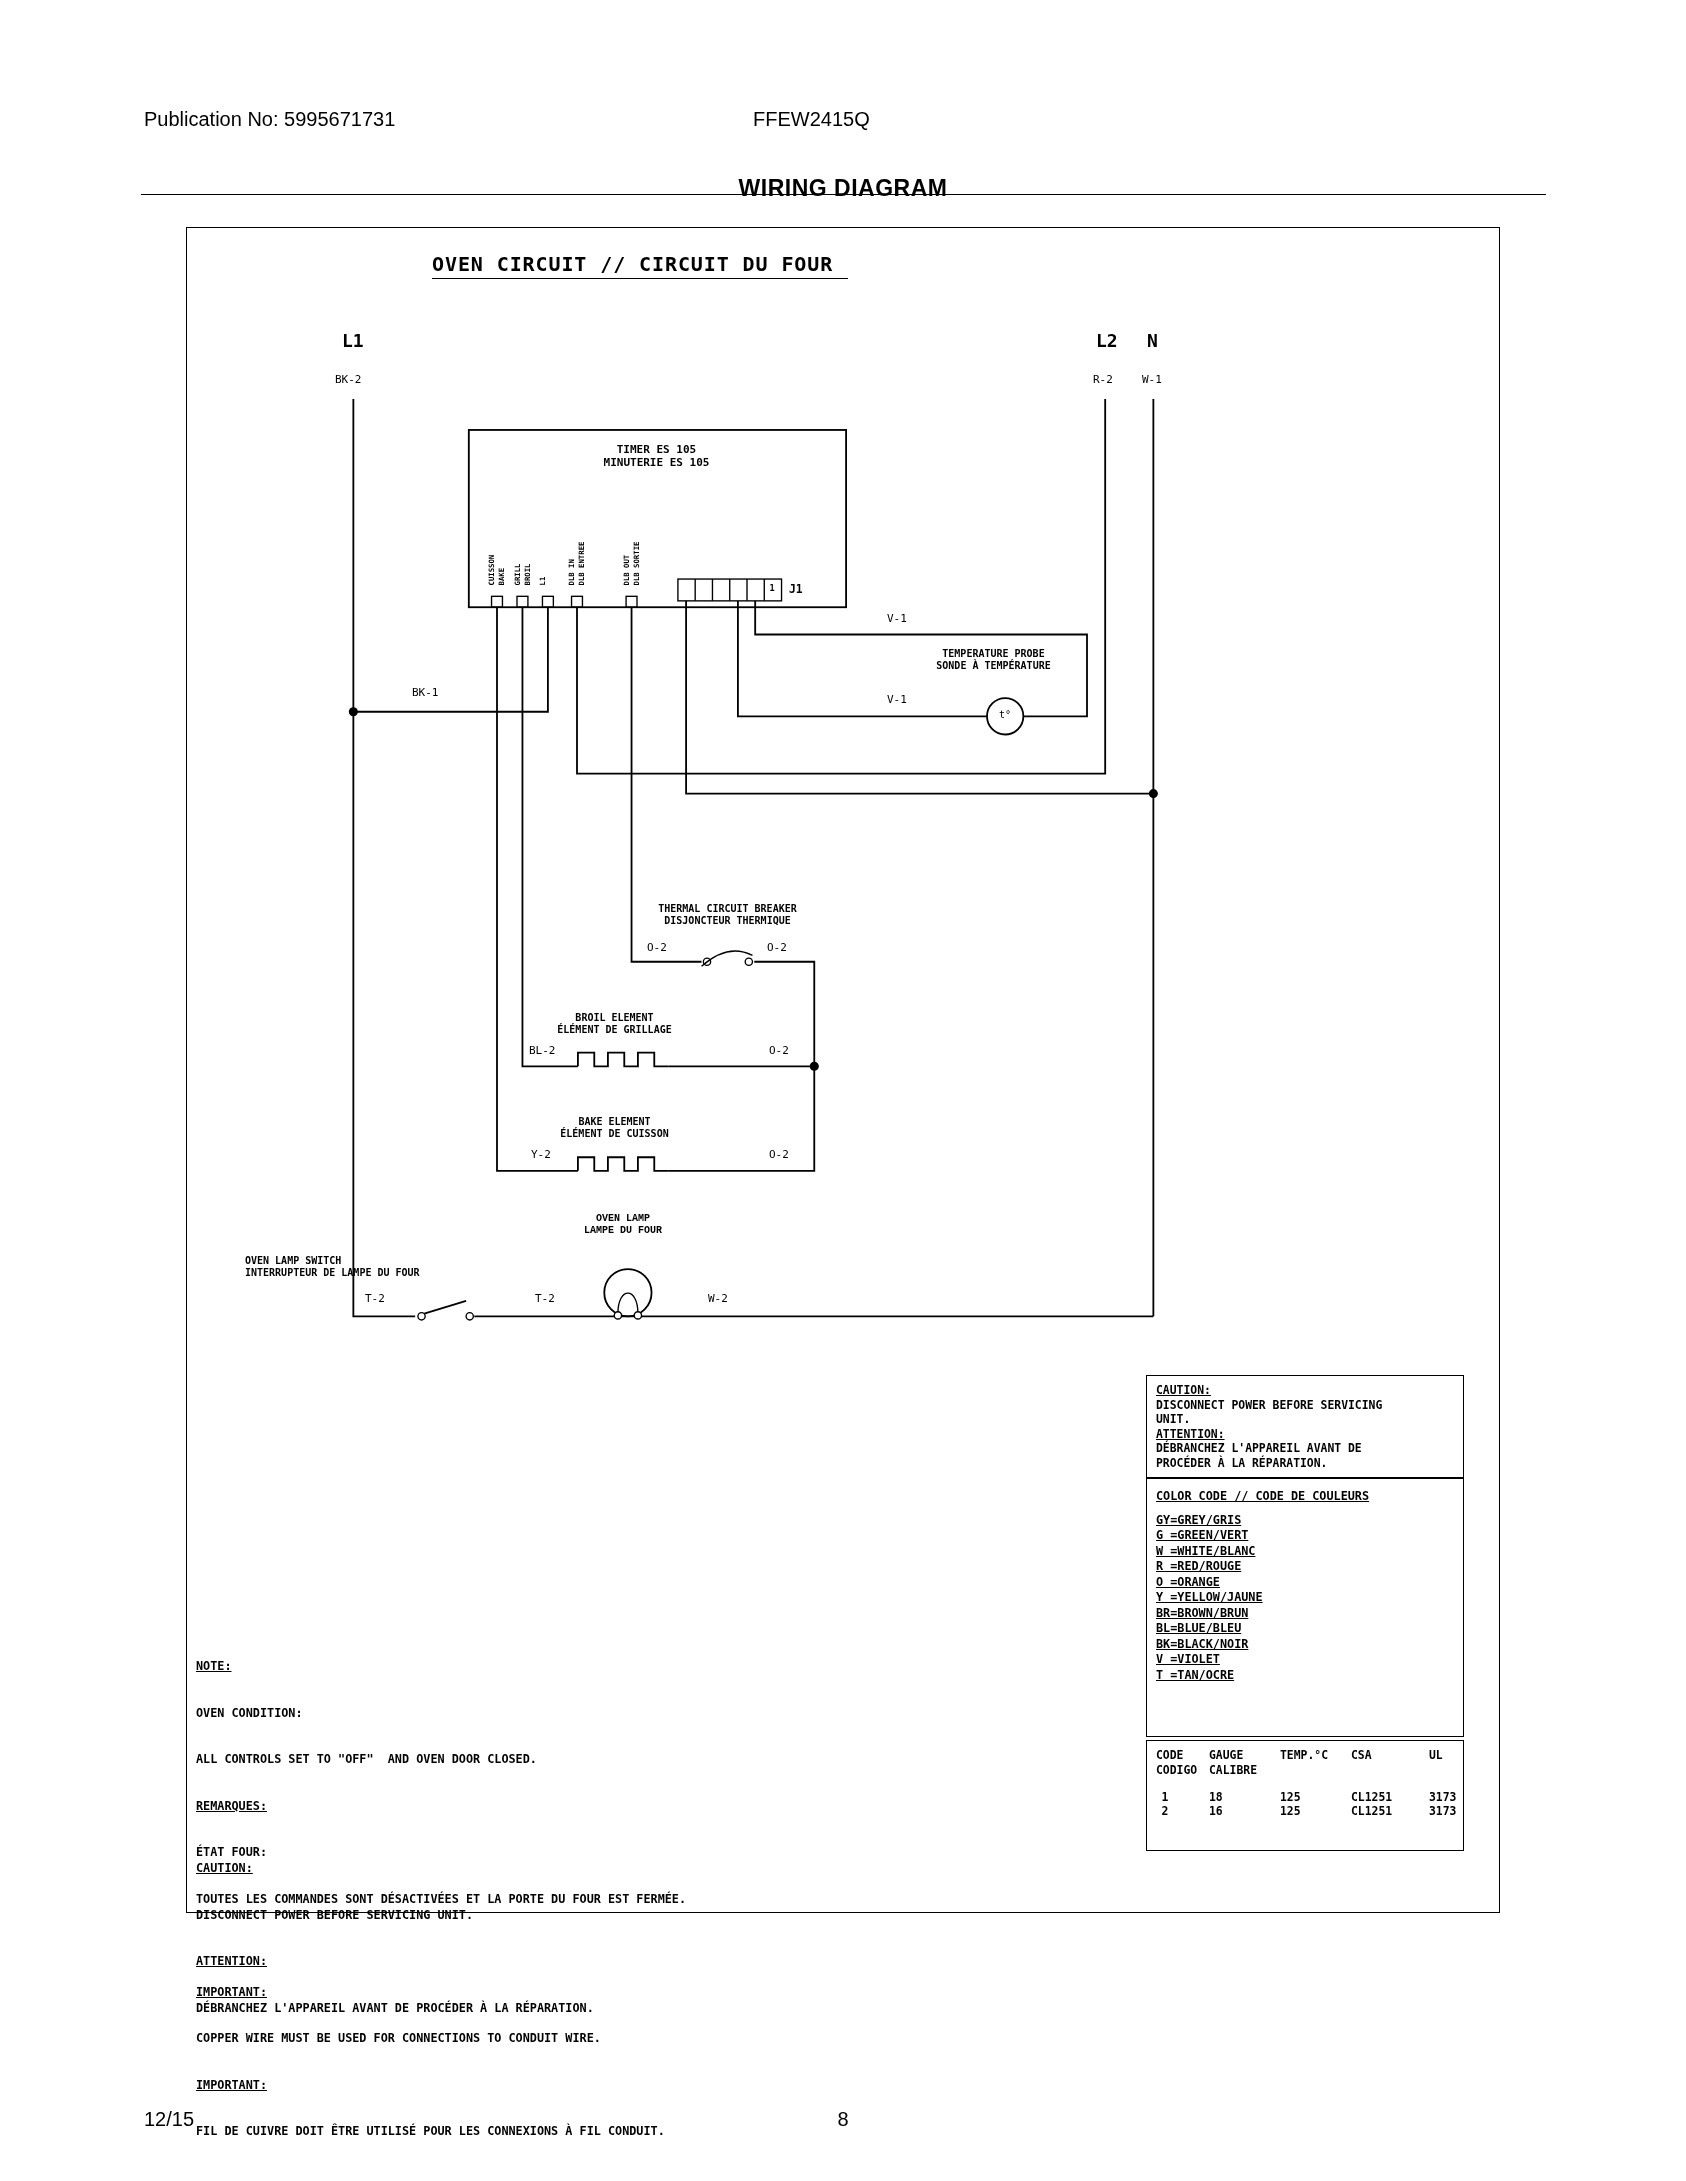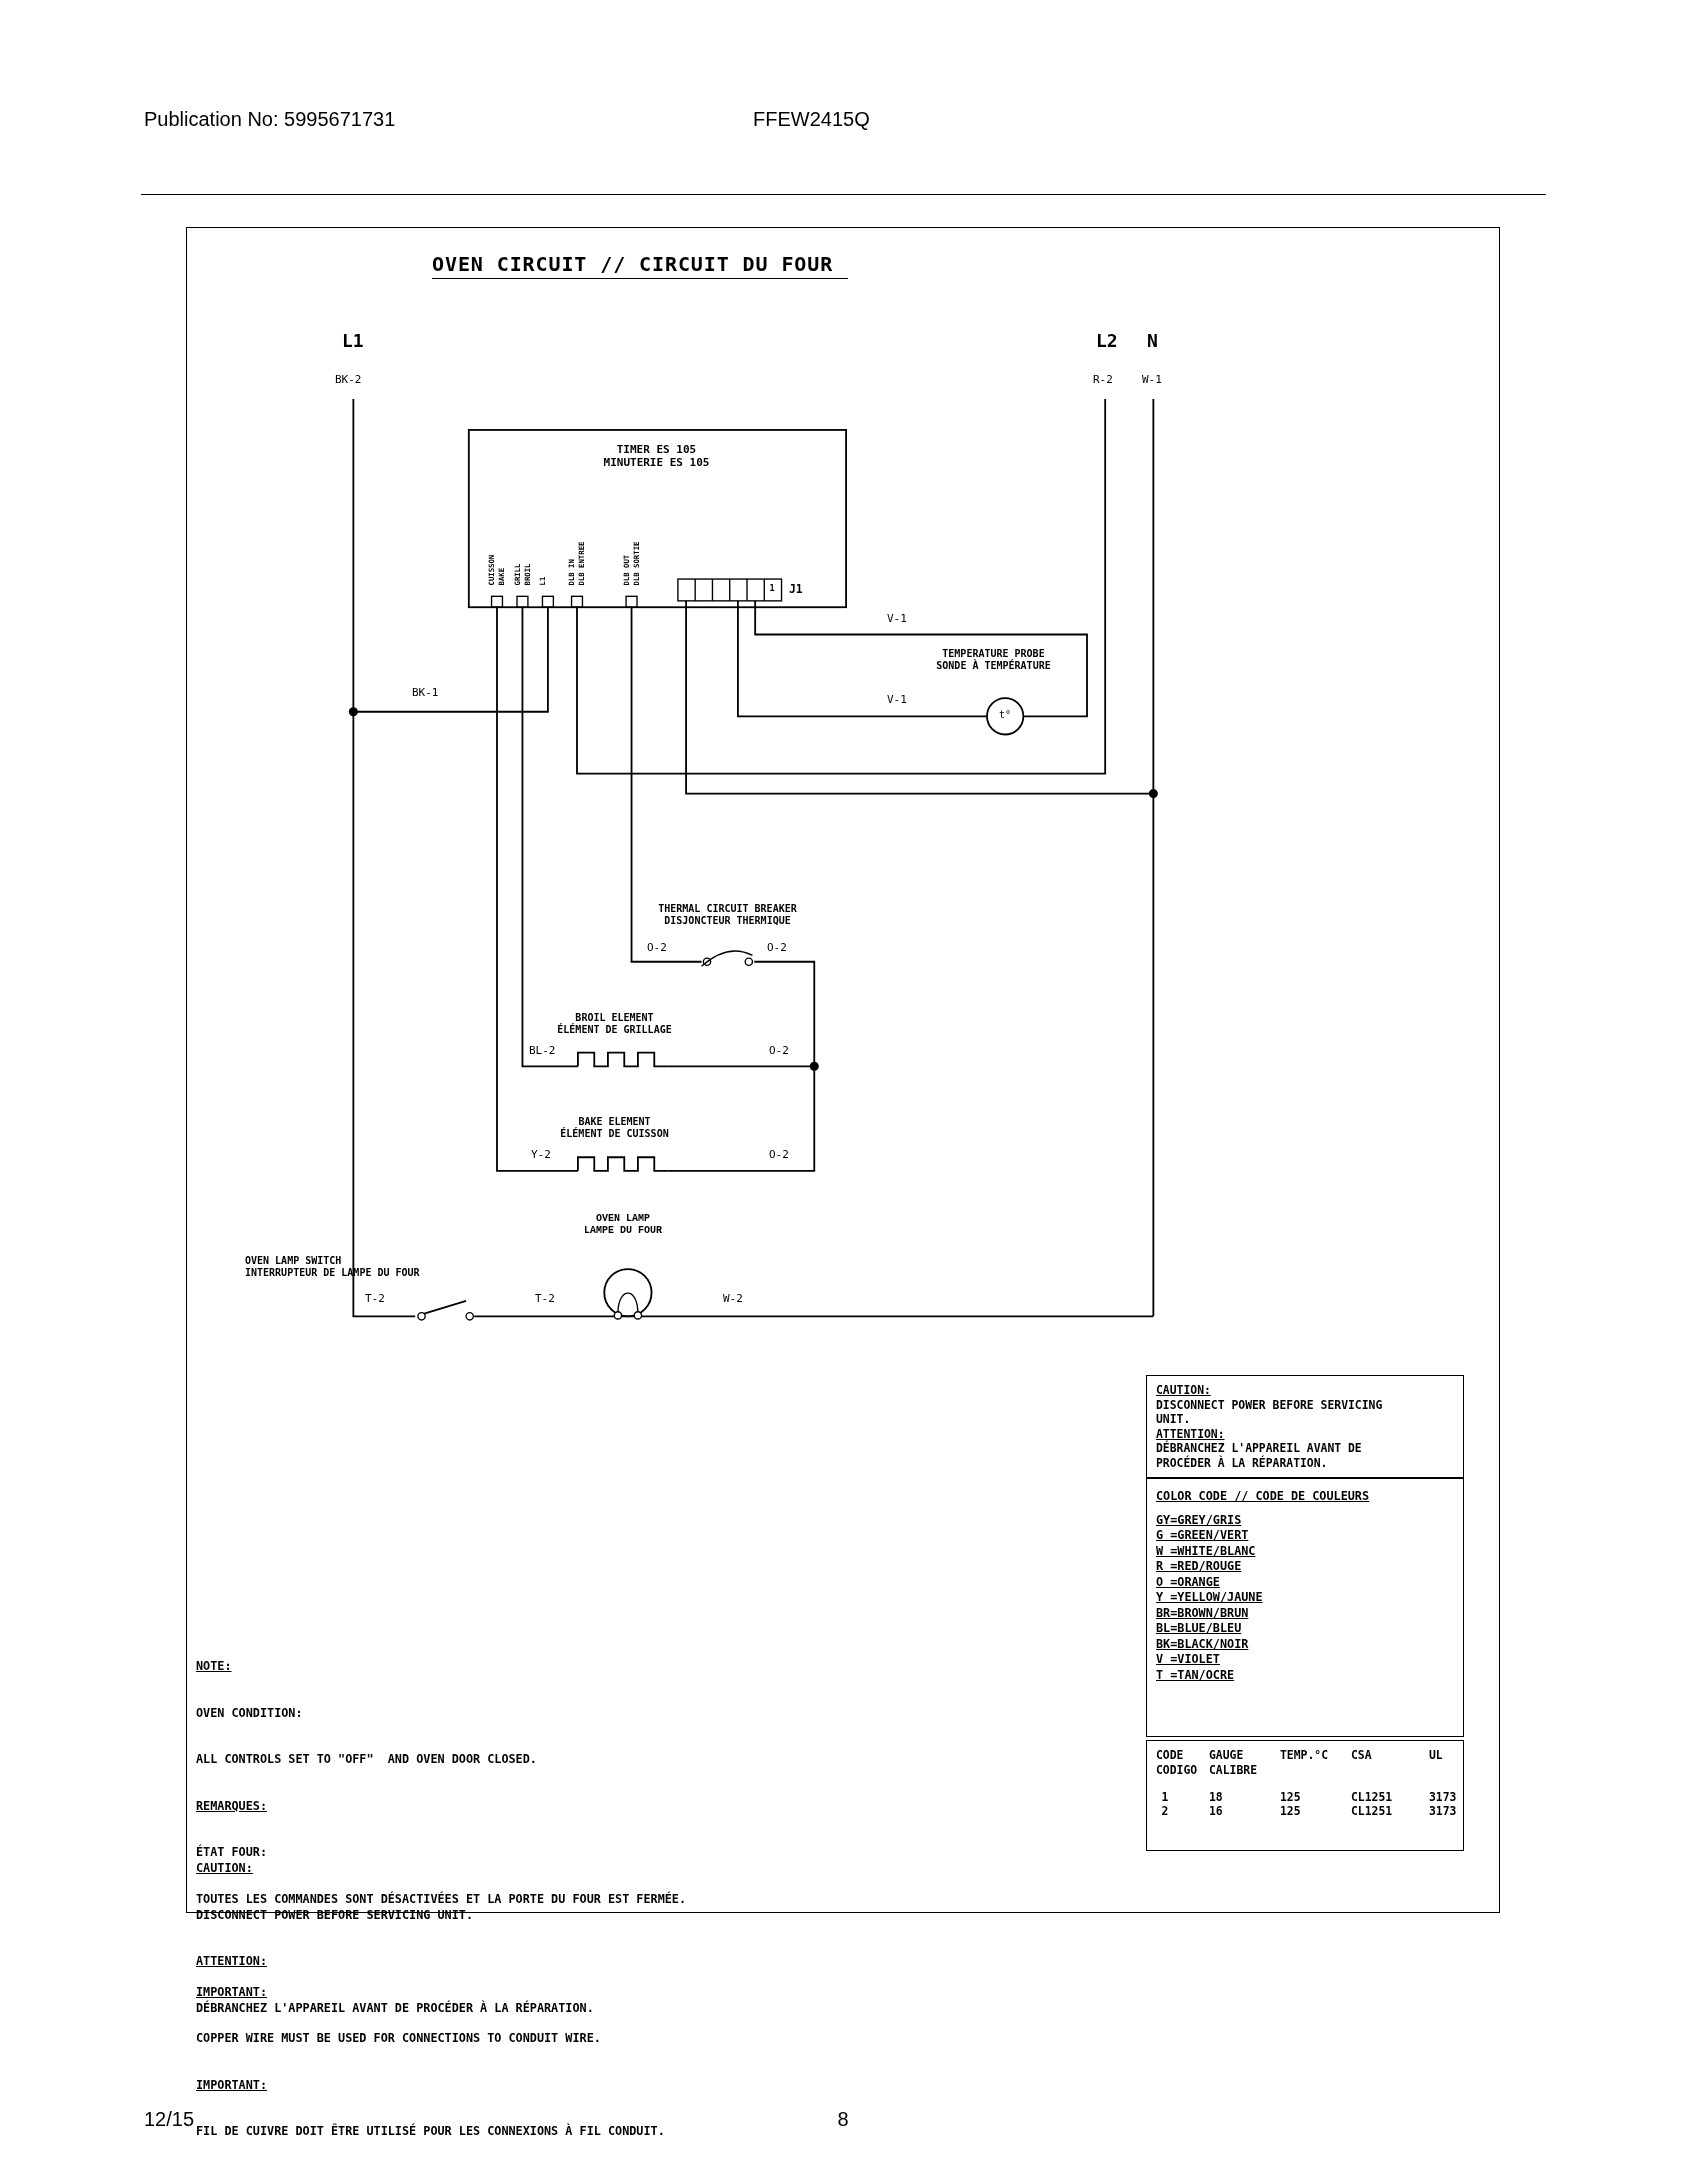--- a/index.html
+++ b/index.html
@@ -32,20 +32,21 @@
   .note-blk { position:absolute; font-size:11.8px; font-weight:bold; line-height:15.5px; white-space:pre; }
   .footer { font-size:20px; }
 </style>
 </head>
 <body>
 
 <div class="page">
 
   <div class="abs sans" style="left:144px; top:89px; font-size:20px;">Publication No: 5995671731</div>
   <div class="abs sans" style="left:753px; top:89px; font-size:20px;">FFEW2415Q</div>
+  <div class="abs sans b ctr" style="left:0; top:156px; width:1686px; font-size:23px; letter-spacing:0.5px;">WIRING DIAGRAM</div>
   <div class="hdr-rule"></div>
 
   <div class="dg-box">
 
     <svg class="dg-svg" width="1310" height="1683" viewBox="0 0 1441 1851">
       <g stroke="#000" stroke-width="2" fill="none">
 
         <path d="M183,188 V1197 H251"></path>
 
         <path d="M183,532 H397 V417"></path>
@@ -188,21 +189,21 @@
     <div class="abs ctr cmp" style="left:327px; top:985px; width:218px;font-family:Liberation Mono, monospace;">
       <div>OVEN LAMP</div>
       <div>LAMPE DU FOUR</div>
     </div>
     <div class="abs cmp" style="left:58px; top:1027px;">
       <div>OVEN LAMP SWITCH</div>
       <div>INTERRUPTEUR DE LAMPE DU FOUR</div>
     </div>
     <div class="abs wl" style="left:178px; top:1064px;">T-2</div>
     <div class="abs wl" style="left:348px; top:1064px;">T-2</div>
-    <div class="abs wl" style="left:536px; top:1064px;">W-2</div>
+    <div class="abs wl" style="left:521px; top:1064px;">W-2</div>
 
     <div class="rbox" style="left:959px; top:1147px; width:318px; height:104px;">
       <div class="u">CAUTION:</div>
       <div>DISCONNECT POWER BEFORE SERVICING</div>
       <div>UNIT.</div>
       <div class="u">ATTENTION:</div>
       <div>DÉBRANCHEZ L'APPAREIL AVANT DE</div>
       <div>PROCÉDER À LA RÉPARATION.</div>
     </div>
 

